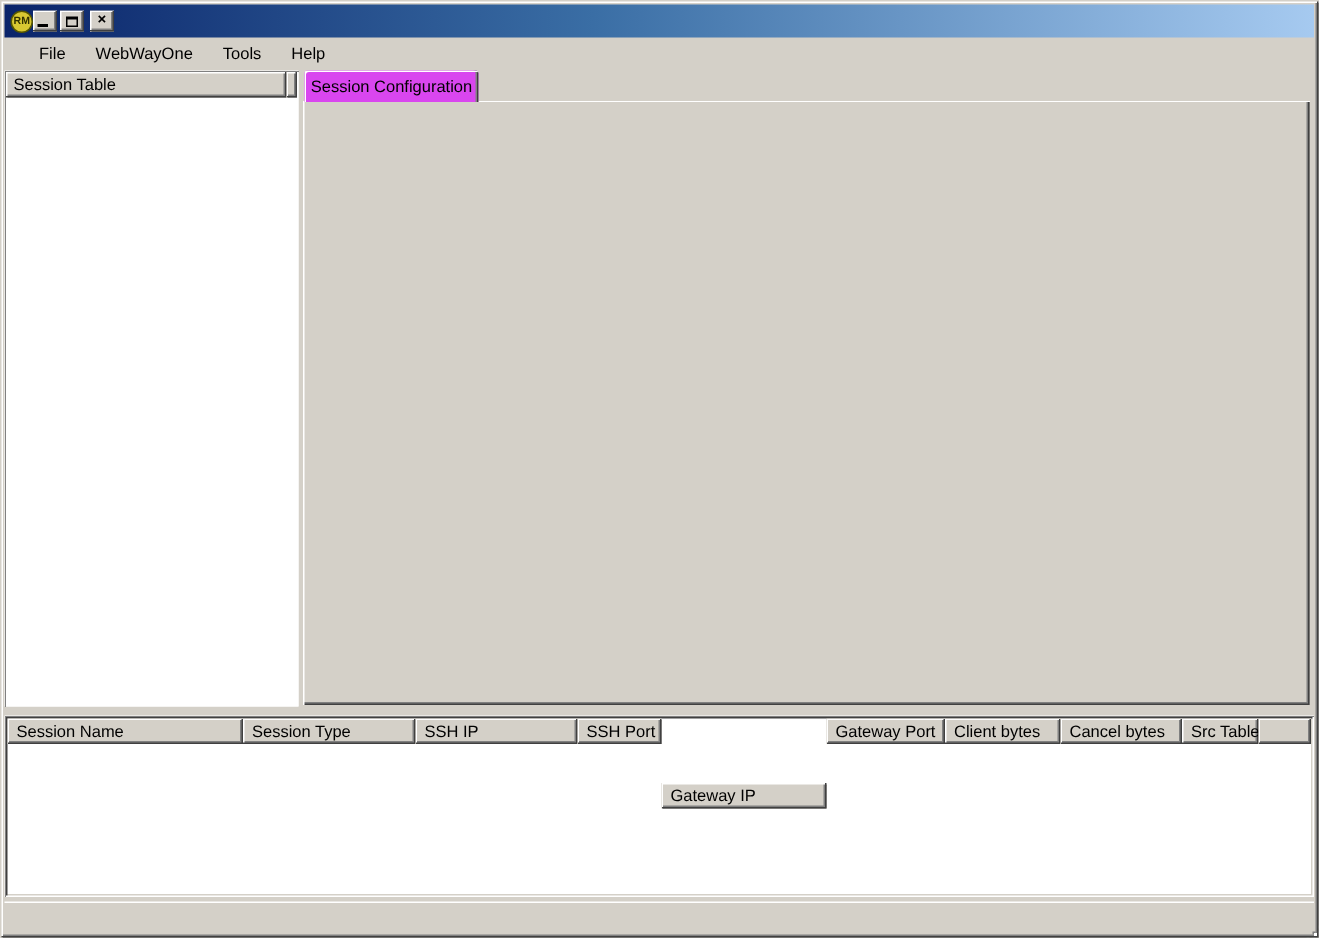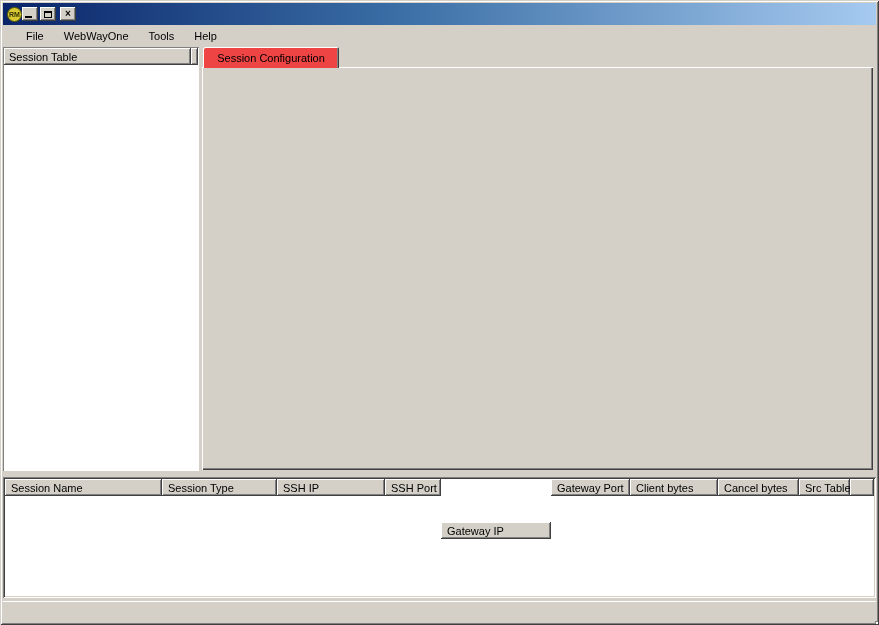--- a/index.html
+++ b/index.html
@@ -78,22 +78,22 @@
   }
   .lv-header-row { display:flex; height:16px; }
   .lv-header-cell {
     height:17px; display:flex; align-items:center; padding-left:5px;
     white-space:nowrap; overflow:hidden;
   }
   .left-panel .lv-header-cell.main { width:187px; }
   .left-panel .lv-header-cell.filler { flex:1; }
   
   .tab {
-    position:absolute; left:203px; top:47px; width:136px; height:21px;
-    background:#ef4444; z-index:2;
+    position:absolute; left:203px; top:47px; width:116px; height:21px;
+    background:#d946ef; z-index:2;
     border-top-left-radius:2px; border-top-right-radius:2px;
     box-shadow: inset 1px 1px 0 #fff, inset -1px 0 0 #404040, inset -2px 0 0 #808080;
     display:flex; align-items:center; justify-content:center;
   }
   .tab-page {
     position:absolute; left:202px; top:67px; width:671px; height:403px;
     background:#D4D0C8; z-index:1;
     box-shadow: inset 1px 1px 0 #fff, inset -1px -1px 0 #404040, inset -2px -2px 0 #808080;
   }
   
@@ -266,21 +266,21 @@
   <div class="field" style="left:500px; top:311px; width:128px; height:20px;">127 .  0   .  0   .   1</div>
 
   <div class="sessions-list">
     <div class="lv-header-row">
       <div class="lv-header-cell raised" style="width:157px;">Session Name</div>
       <div class="lv-header-cell raised" style="width:115px;">Session Type</div>
       <div class="lv-header-cell raised" style="width:108px;">SSH IP</div>
       <div class="lv-header-cell raised" style="width:56px;">SSH Port</div>
       <div class="lv-header-cell raised" style="width:110px;margin-top:43px;">Gateway IP</div>
       <div class="lv-header-cell raised" style="width:79px;">Gateway Port</div>
-      <div class="lv-header-cell raised" style="width:88px;">Client bytes</div>
+      <div class="lv-header-cell raised" style="width:77px;">Client bytes</div>
       <div class="lv-header-cell raised" style="width:81px;">Cancel bytes</div>
       <div class="lv-header-cell raised" style="width:51px;">Src Table</div>
       <div class="lv-header-cell raised" style="flex:1;"></div>
     </div>
   </div>
 
   <div class="statusbar">
     <div class="grip"></div>
   </div>
 

